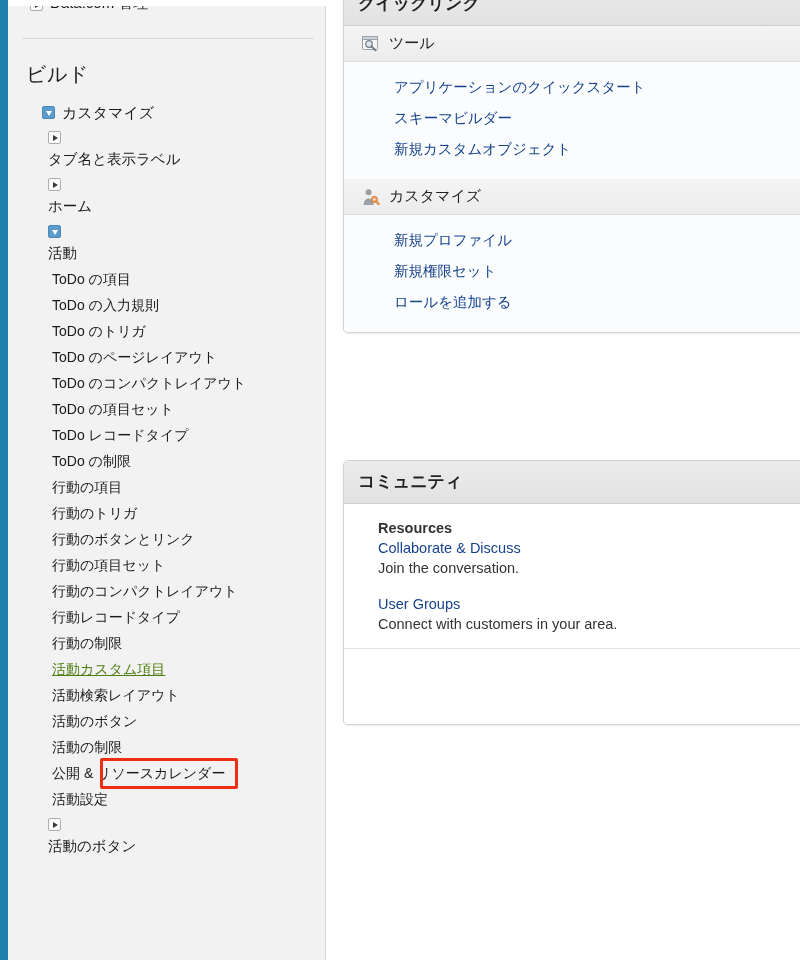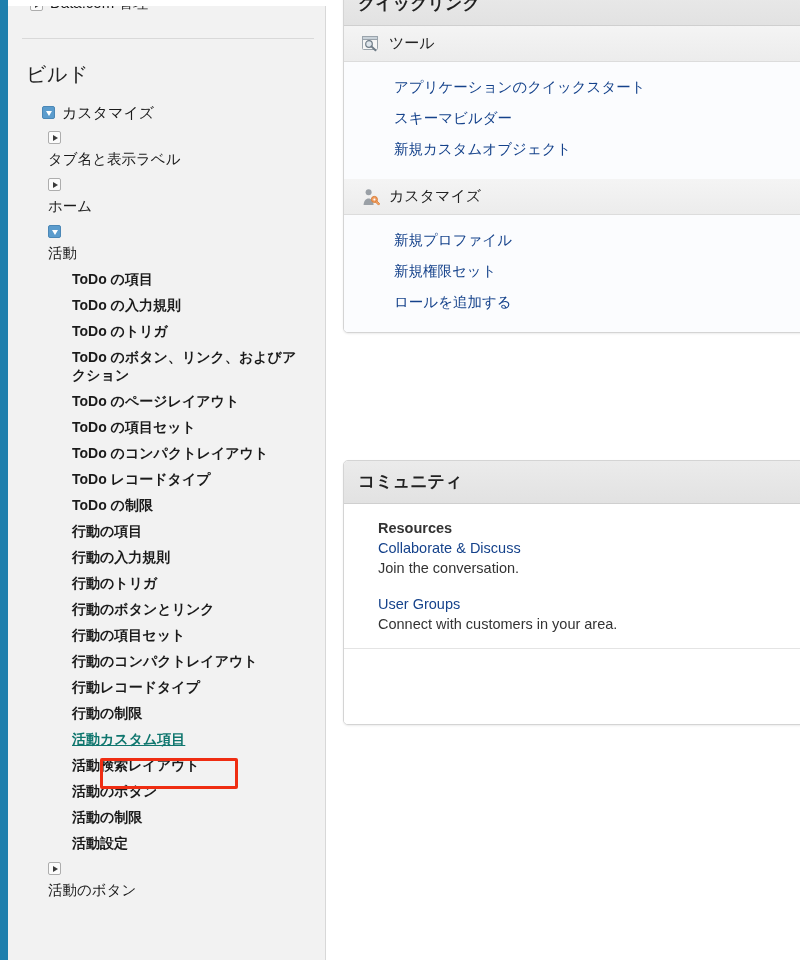--- a/index.html
+++ b/index.html
@@ -41,21 +41,21 @@
   }
 
   .tree { padding-bottom: 10px; }
 
   .node {
     display: flex; align-items: flex-start; gap: 7px;
     line-height: 17px;
   }
   .node-l0 { padding: 4px 10px 4px 34px; }
   .node-l1 { padding: 4px 10px 4px 40px; flex-direction: column; }
-  .leaf    { padding: 4px 10px 4px 64px; display: block; line-height: 18px; font-weight: bold; }
+  .leaf    { padding: 4px 10px 4px 44px; display: block; line-height: 18px; }
 
   .twisty {
     flex: 0 0 auto; width: 13px; height: 13px; margin-top: 2px;
     position: relative; border-radius: 2px;
   }
   .twisty.collapsed {
     background: #fbfbfb;
     border: 1px solid #adadad;
   }
   .twisty.collapsed::after {
@@ -77,21 +77,21 @@
 
   .node-label   { font-size: 15px; color: #1a1a1a; }
   .node-label-sub { font-size: 14.5px; color: #1a1a1a; }
   .leaf-label   { font-size: 14px; color: #1a1a1a; }
 
   .leaf.wrap { max-width: 300px; }
 
   
   .leaf.active { position: relative; }
   .leaf.active .leaf-label {
-    color: #0f766e; text-decoration: underline;
+    color: #4d7c0f; text-decoration: underline;
   }
   .hl-box {
     position: absolute;
     left: 92px; top: 752px; width: 138px; height: 31px;
     border: 3px solid #ef2d12; border-radius: 2px;
     pointer-events: none;
   }
 
   
   .content { position: absolute; left: 327px; top: 0; width: 473px; height: 960px; background: #fff; border-radius: 22px; }
@@ -179,38 +179,37 @@
         </div>
 
         <div class="node node-l1">
           <span class="twisty expanded"></span>
           <span class="node-label-sub">活動</span>
         </div>
 
         <div class="leaf"><span class="leaf-label">ToDo の項目</span></div>
         <div class="leaf"><span class="leaf-label">ToDo の入力規則</span></div>
         <div class="leaf"><span class="leaf-label">ToDo のトリガ</span></div>
-        <div class="leaf wrap"><span class="leaf-label">ToDo のボタン、リンク、およびアクション</span></div>
         <div class="leaf"><span class="leaf-label">ToDo のページレイアウト</span></div>
+        <div class="leaf"><span class="leaf-label">ToDo のコンパクトレイアウト</span></div>
         <div class="leaf"><span class="leaf-label">ToDo の項目セット</span></div>
-        <div class="leaf"><span class="leaf-label">ToDo のコンパクトレイアウト</span></div>
         <div class="leaf"><span class="leaf-label">ToDo レコードタイプ</span></div>
         <div class="leaf"><span class="leaf-label">ToDo の制限</span></div>
         <div class="leaf"><span class="leaf-label">行動の項目</span></div>
-        <div class="leaf"><span class="leaf-label">行動の入力規則</span></div>
         <div class="leaf"><span class="leaf-label">行動のトリガ</span></div>
         <div class="leaf"><span class="leaf-label">行動のボタンとリンク</span></div>
         <div class="leaf"><span class="leaf-label">行動の項目セット</span></div>
         <div class="leaf"><span class="leaf-label">行動のコンパクトレイアウト</span></div>
         <div class="leaf"><span class="leaf-label">行動レコードタイプ</span></div>
         <div class="leaf"><span class="leaf-label">行動の制限</span></div>
         <div class="leaf active"><span class="leaf-label">活動カスタム項目</span></div>
         <div class="leaf"><span class="leaf-label">活動検索レイアウト</span></div>
         <div class="leaf"><span class="leaf-label">活動のボタン</span></div>
         <div class="leaf"><span class="leaf-label">活動の制限</span></div>
+        <div class="leaf"><span class="leaf-label">公開 &amp; リソースカレンダー</span></div>
         <div class="leaf"><span class="leaf-label">活動設定</span></div>
 
         <div class="node node-l1">
           <span class="twisty collapsed"></span>
           <span class="node-label-sub">活動のボタン</span>
         </div>
 
       </div>
     </div>
 

